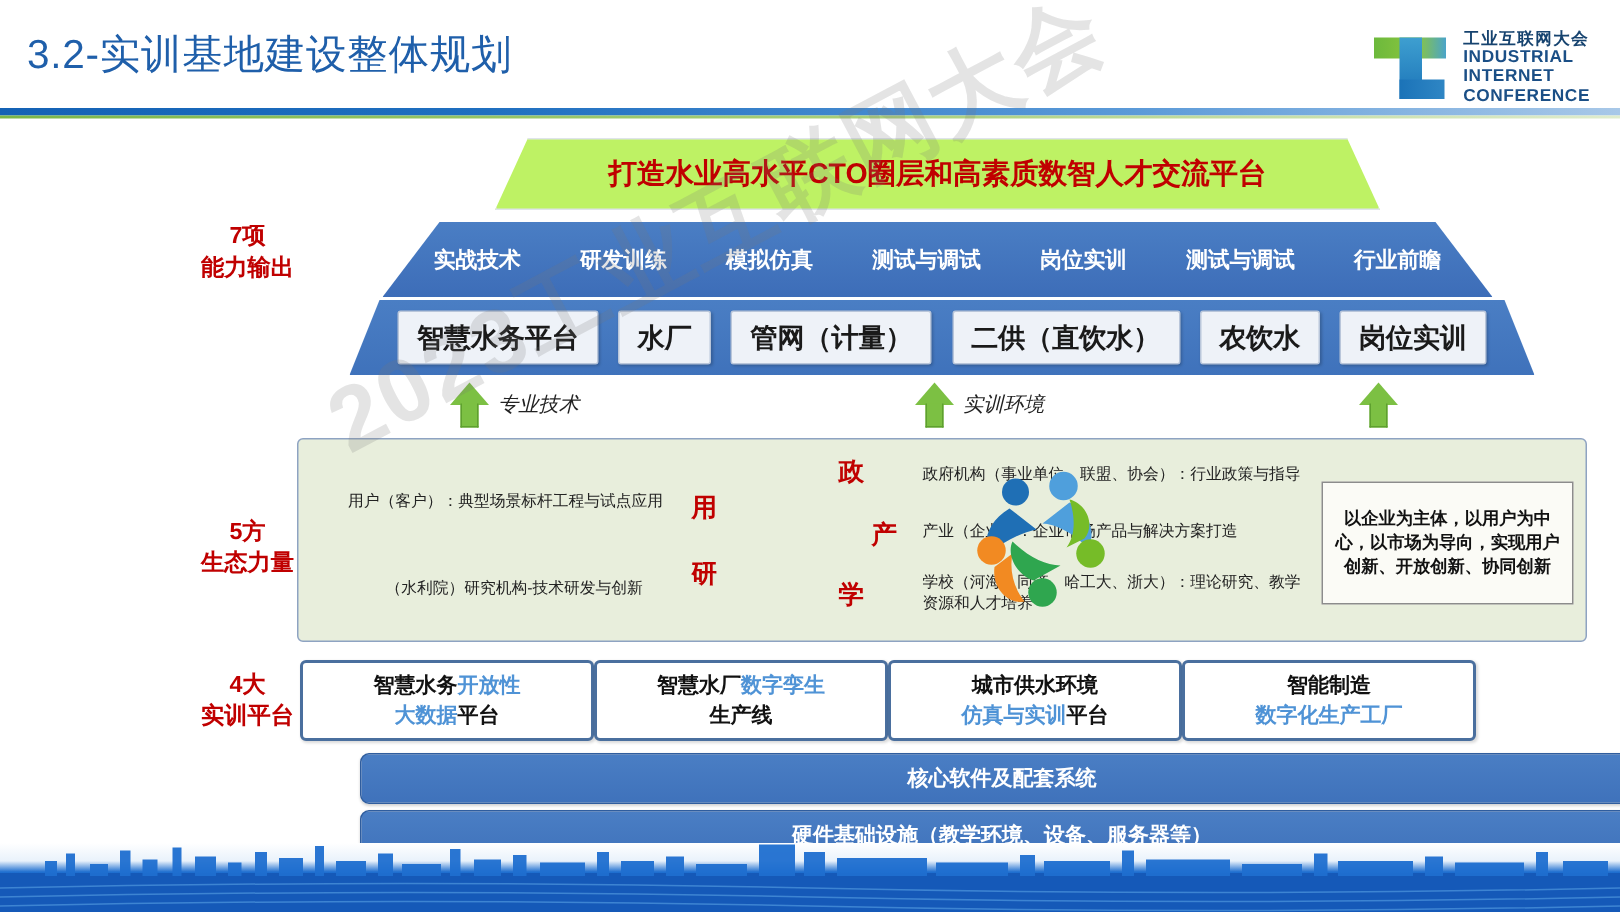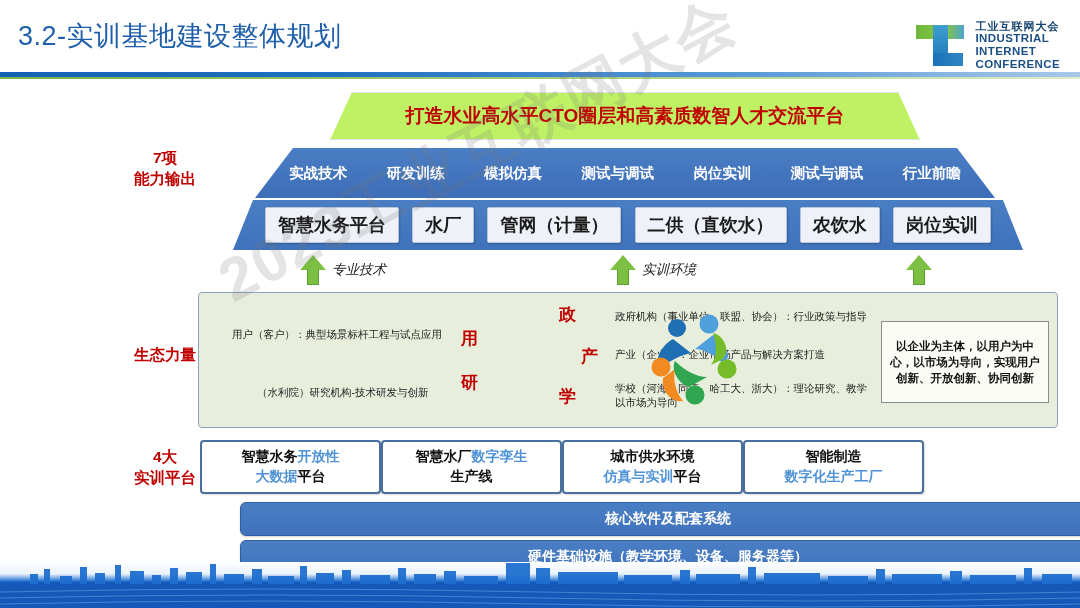--- a/index.html
+++ b/index.html
@@ -117,21 +117,21 @@
   
   .motto {
     position: absolute; right: 8px; top: 28px; width: 168px; height: 82px;
     background: #fbfbf6; border: 1px solid #8c8c8c;
     display: flex; align-items: center; justify-content: center;
     padding: 4px 3px;
   }
   .motto-text { font-size: 11.5px; font-weight: 700; color: #111; line-height: 1.42; text-align: center; }
 
   
-  .plat-row { position: absolute; left: 200px; top: 440px; width: 724px; height: 54px;
+  .plat-row { position: absolute; left: 200px; top: 440px; width: 784px; height: 54px;
               display: flex; justify-content: space-between; }
   .plat {
     width: 205px; height: 54px; background: #ffffff;
     border: 2px solid #4a6f9e; border-radius: 4px;
     display: flex; align-items: center; justify-content: center; text-align: center;
     box-shadow: 1px 1px 2px rgba(0,0,0,.15);
   }
   .plat-text { font-size: 14px; font-weight: 700; color: #111; line-height: 1.4; }
   .hl { color: #4f93d6; }
 
@@ -185,20 +185,21 @@
       <div class="logo-en">INTERNET</div>
       <div class="logo-en">CONFERENCE</div>
     </div>
   </div>
 
   <div class="side-label" style="left:95px; top:148px;">
     <div>7项</div>
     <div>能力输出</div>
   </div>
   <div class="side-label" style="left:95px; top:345px;">
+    <div>5方</div>
     <div>生态力量</div>
   </div>
   <div class="side-label" style="left:95px; top:447px;">
     <div>4大</div>
     <div>实训平台</div>
   </div>
 
   <div class="banner">
     <span class="banner-text">打造水业高水平CTO圈层和高素质数智人才交流平台</span>
   </div>
@@ -246,21 +247,21 @@
     </div>
   </div>
 
   <div class="eco">
 
     <div class="eco-txt" style="left:14px; top:34px;margin-left:19px;">用户（客户）：典型场景标杆工程与试点应用</div>
     <div class="eco-txt" style="left:58px; top:92px;">（水利院）研究机构-技术研发与创新</div>
     <div class="eco-txt" style="left:416px; top:16px; white-space:nowrap;">政府机构（事业单位、联盟、协会）：行业政策与指导</div>
     <div class="eco-txt" style="left:416px; top:54px;">产业（企业）：企业市场产品与解决方案打造</div>
     <div class="eco-txt" style="left:416px; top:88px;">学校（河海、同济、哈工大、浙大）：理论研究、教学</div>
-    <div class="eco-txt" style="left:416px; top:102px;">以市场为导向</div>
+    <div class="eco-txt" style="left:416px; top:102px;">资源和人才培养</div>
 
     <div class="eco-key" style="left:262px; top:34px;">用</div>
     <div class="eco-key" style="left:360px; top:10px;">政</div>
     <div class="eco-key" style="left:382px; top:52px;">产</div>
     <div class="eco-key" style="left:262px; top:78px;">研</div>
     <div class="eco-key" style="left:360px; top:92px;">学</div>
 
     <svg class="people" viewBox="0 0 110 108">
 
       <g fill="#1f6fb5">

